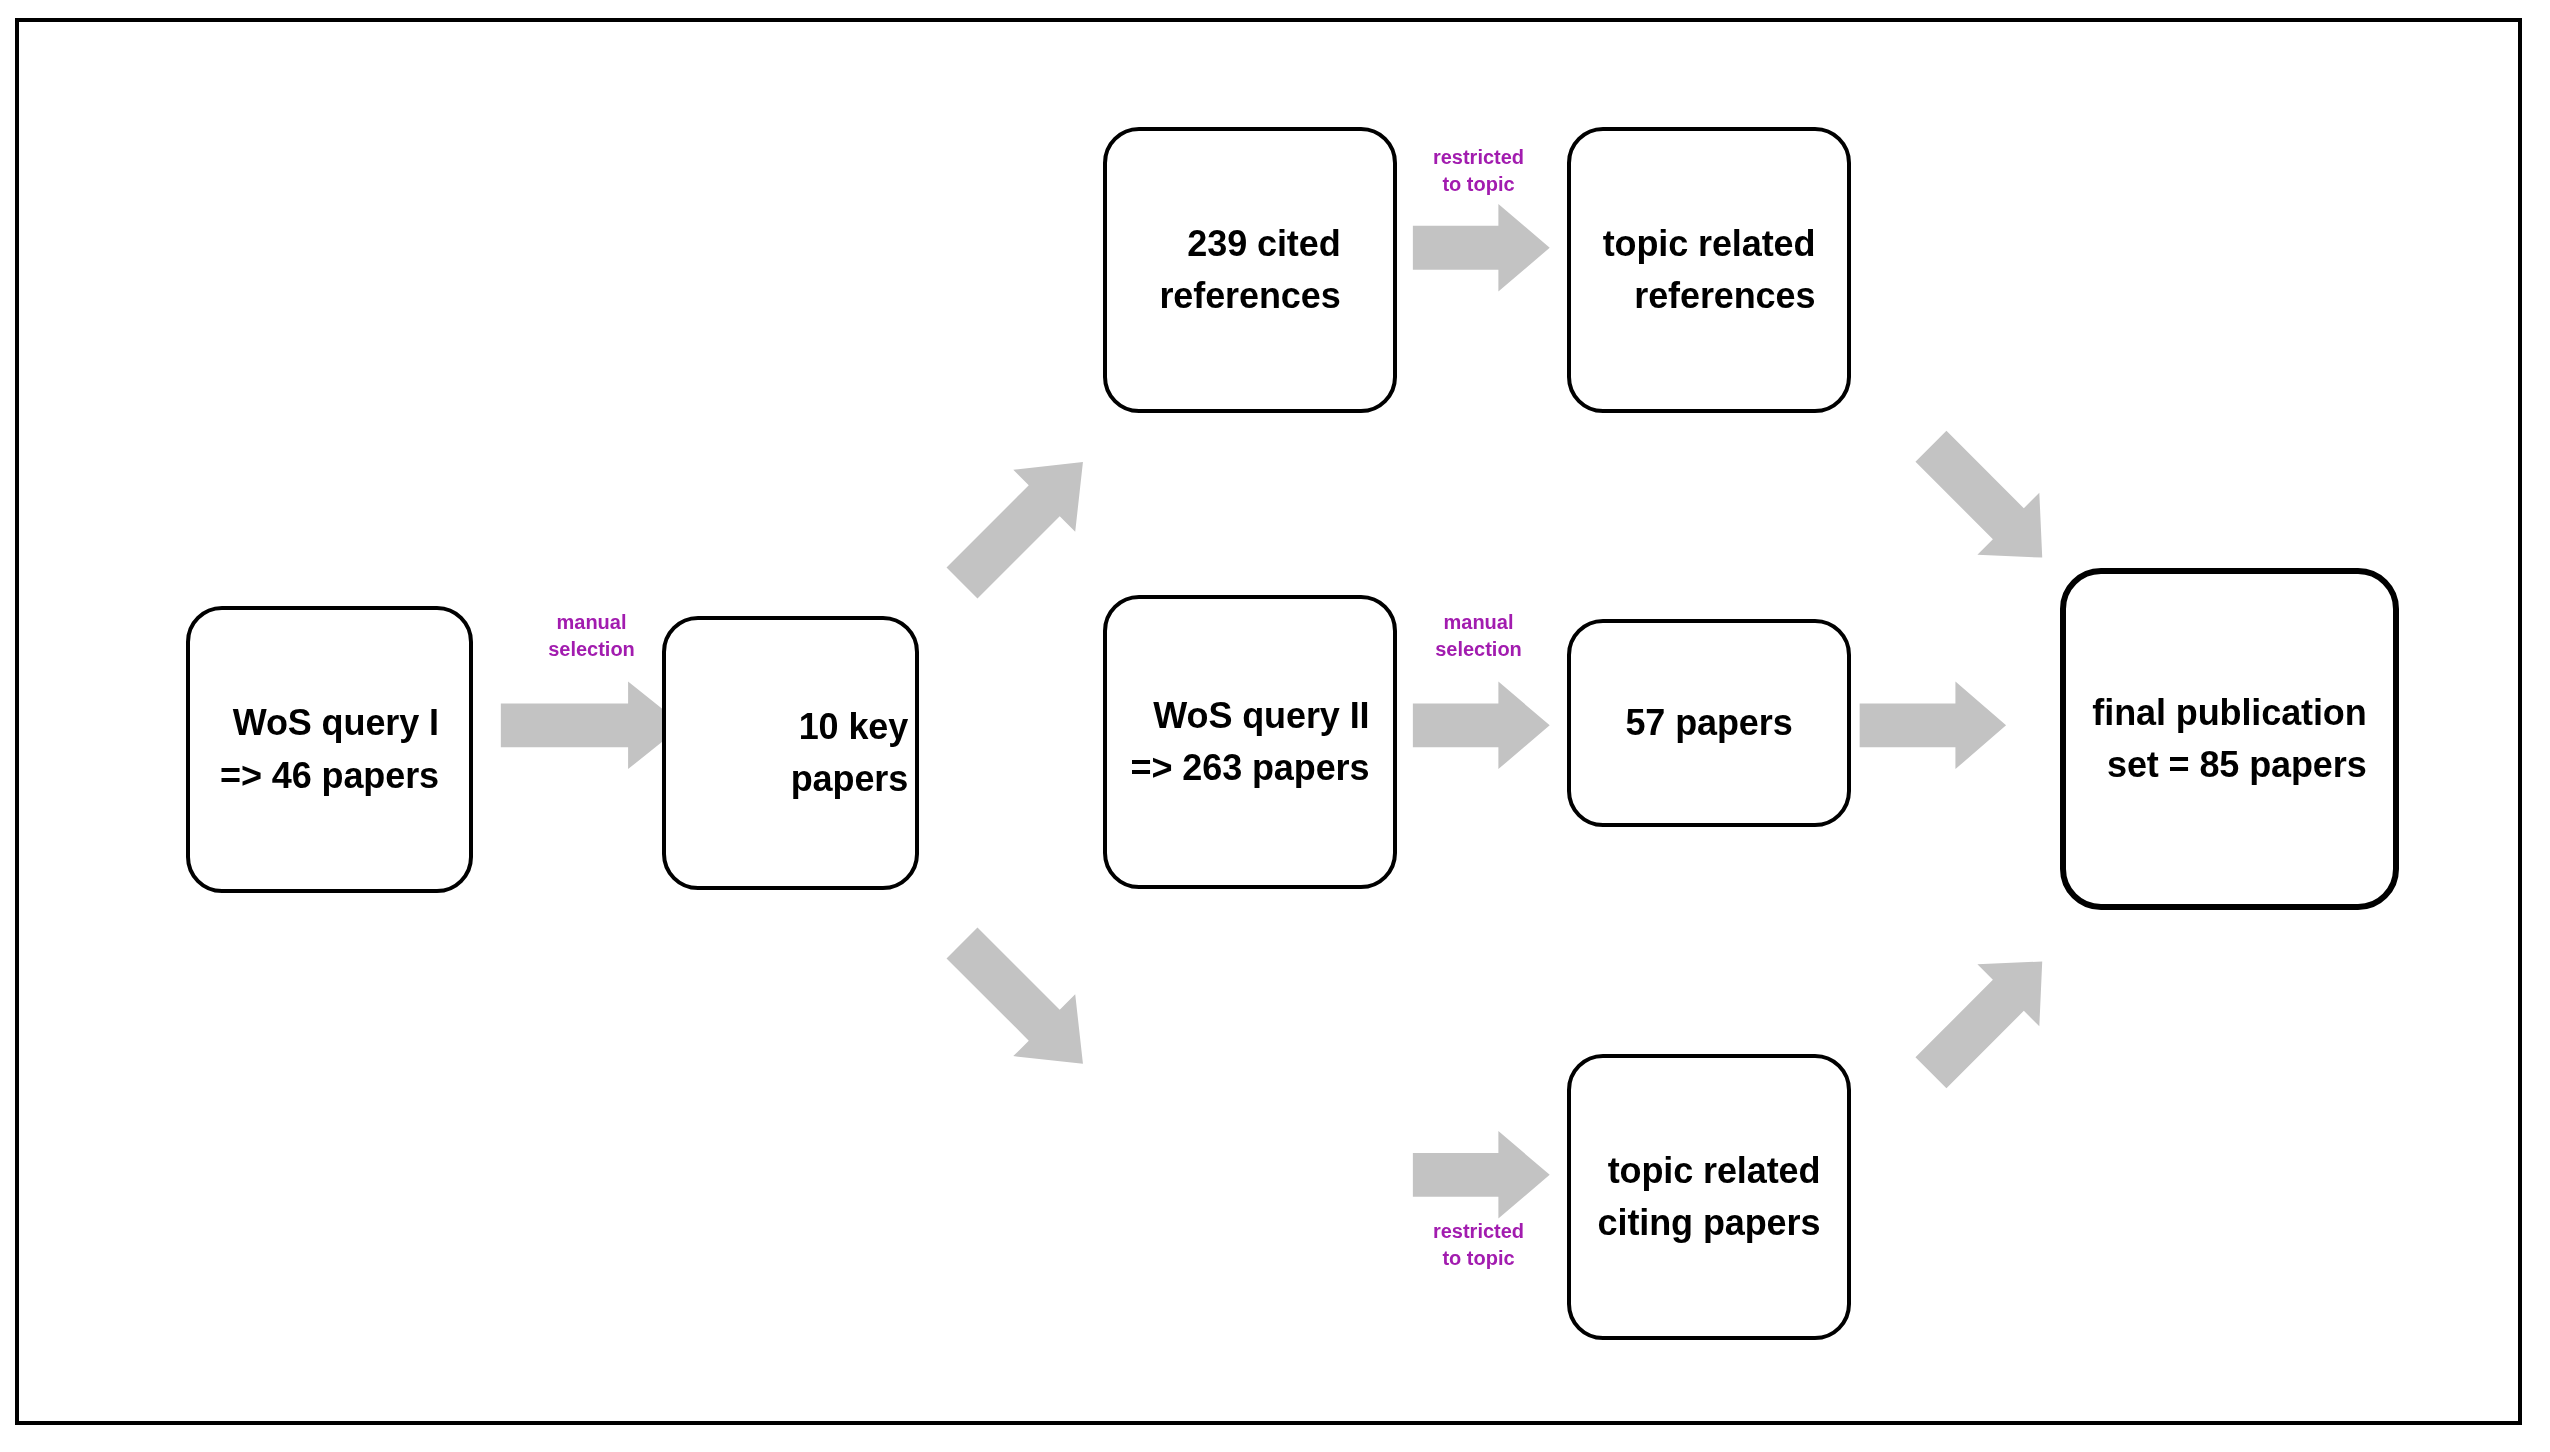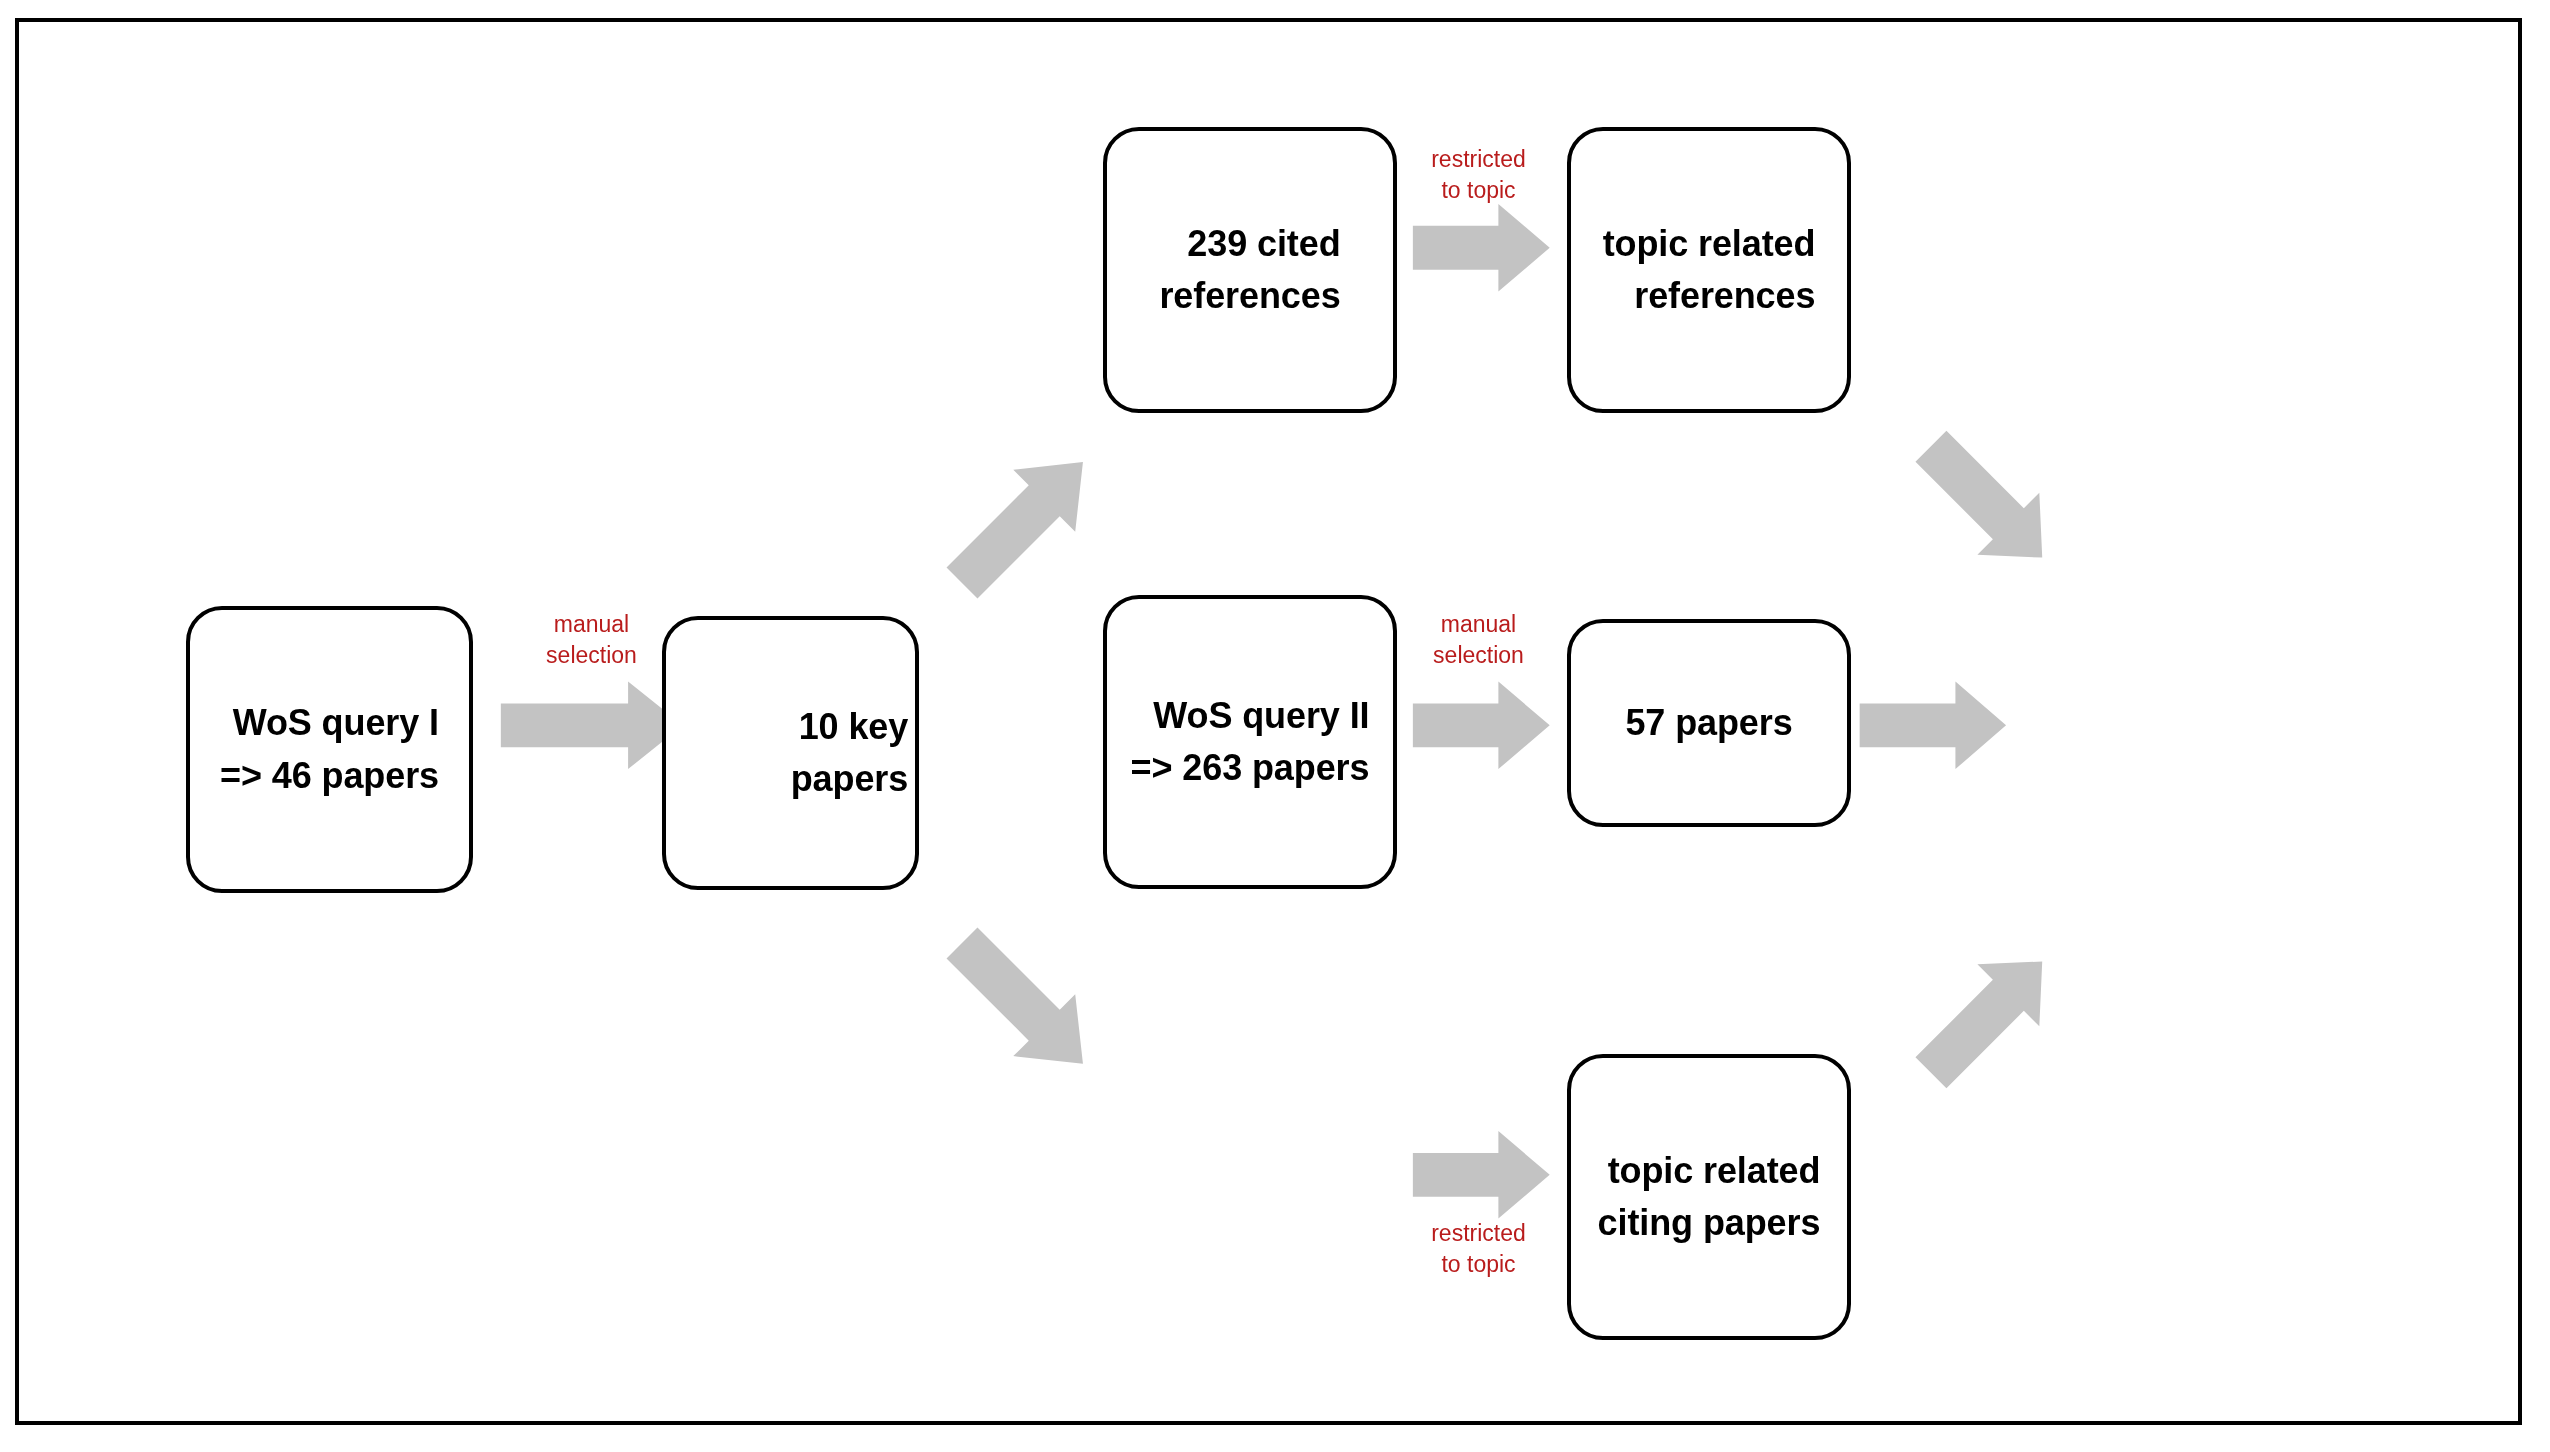--- a/index.html
+++ b/index.html
@@ -50,23 +50,23 @@
     color: #000000;
     line-height: 1.45;
     letter-spacing: -0.1px;
     white-space: pre-line;
     padding: 0 6.8px;
     text-align: right;
   }
   
   .caption {
     position: absolute;
-    font-size: 23px;
-    font-weight: normal;
-    color: #b91c1c;
+    font-size: 20px;
+    font-weight: bold;
+    color: #a21caf;
     line-height: 1.35;
     text-align: center;
     white-space: pre-line;
   }
   
   #arrows {
     position: absolute;
     left: 0;
     top: 0;
     width: 2550px;
@@ -128,20 +128,24 @@
   <div class="node" style="left:1567px; top:595px; width:284px; height:208px;margin-top:24px;">
     <span class="label">57 papers</span>
   </div>
 
 
   <div class="node" style="left:1567px; top:1054px; width:284px; height:286px;">
     <span class="label">topic related
 citing papers</span>
   </div>
 
+  <div class="node thick" style="left:2060px; top:568px; width:339px; height:342px;">
+    <span class="label">final publication
+set = 85 papers</span>
+  </div>
 
   <div class="caption" style="left:472px; top:609px; width:239px;">manual
 selection</div>
 
   <div class="caption" style="left:1393px; top:144px; width:171px;">restricted
 to topic</div>
 
   <div class="caption" style="left:1393px; top:609px; width:171px;">manual
 selection</div>
 

